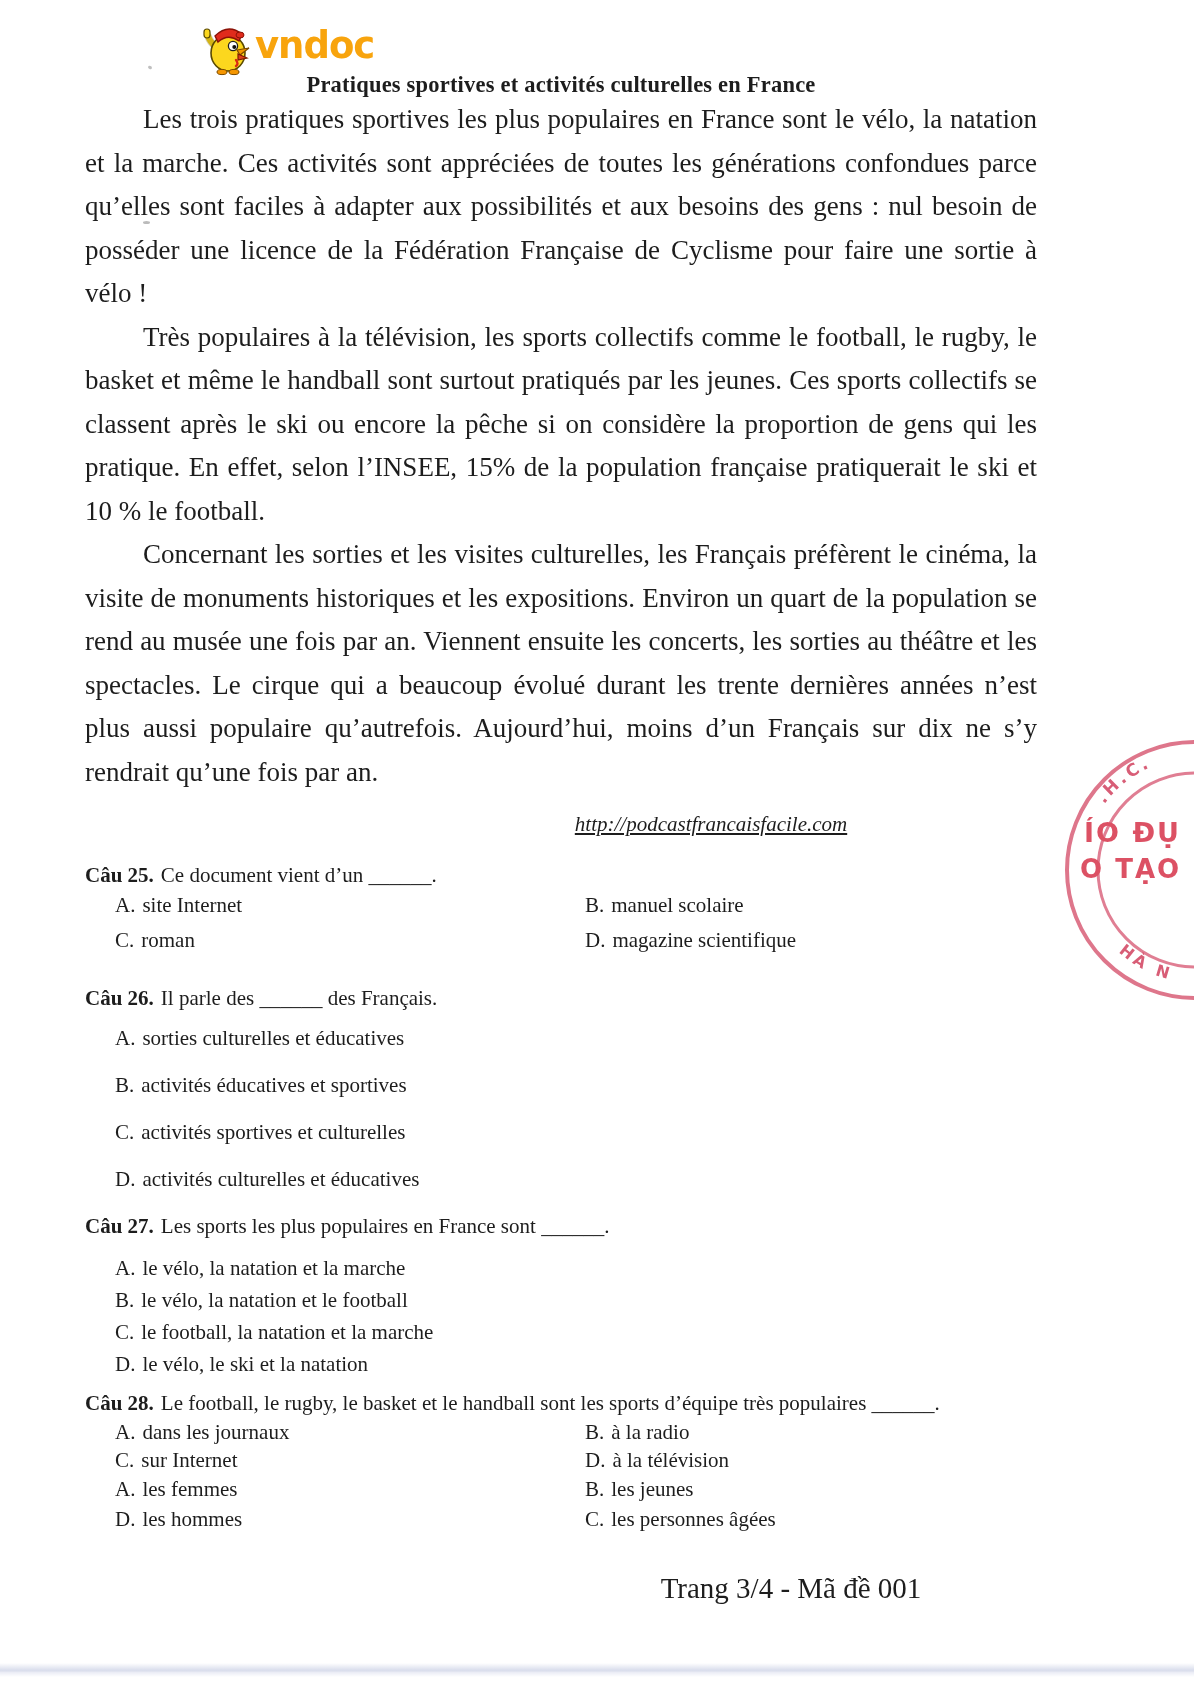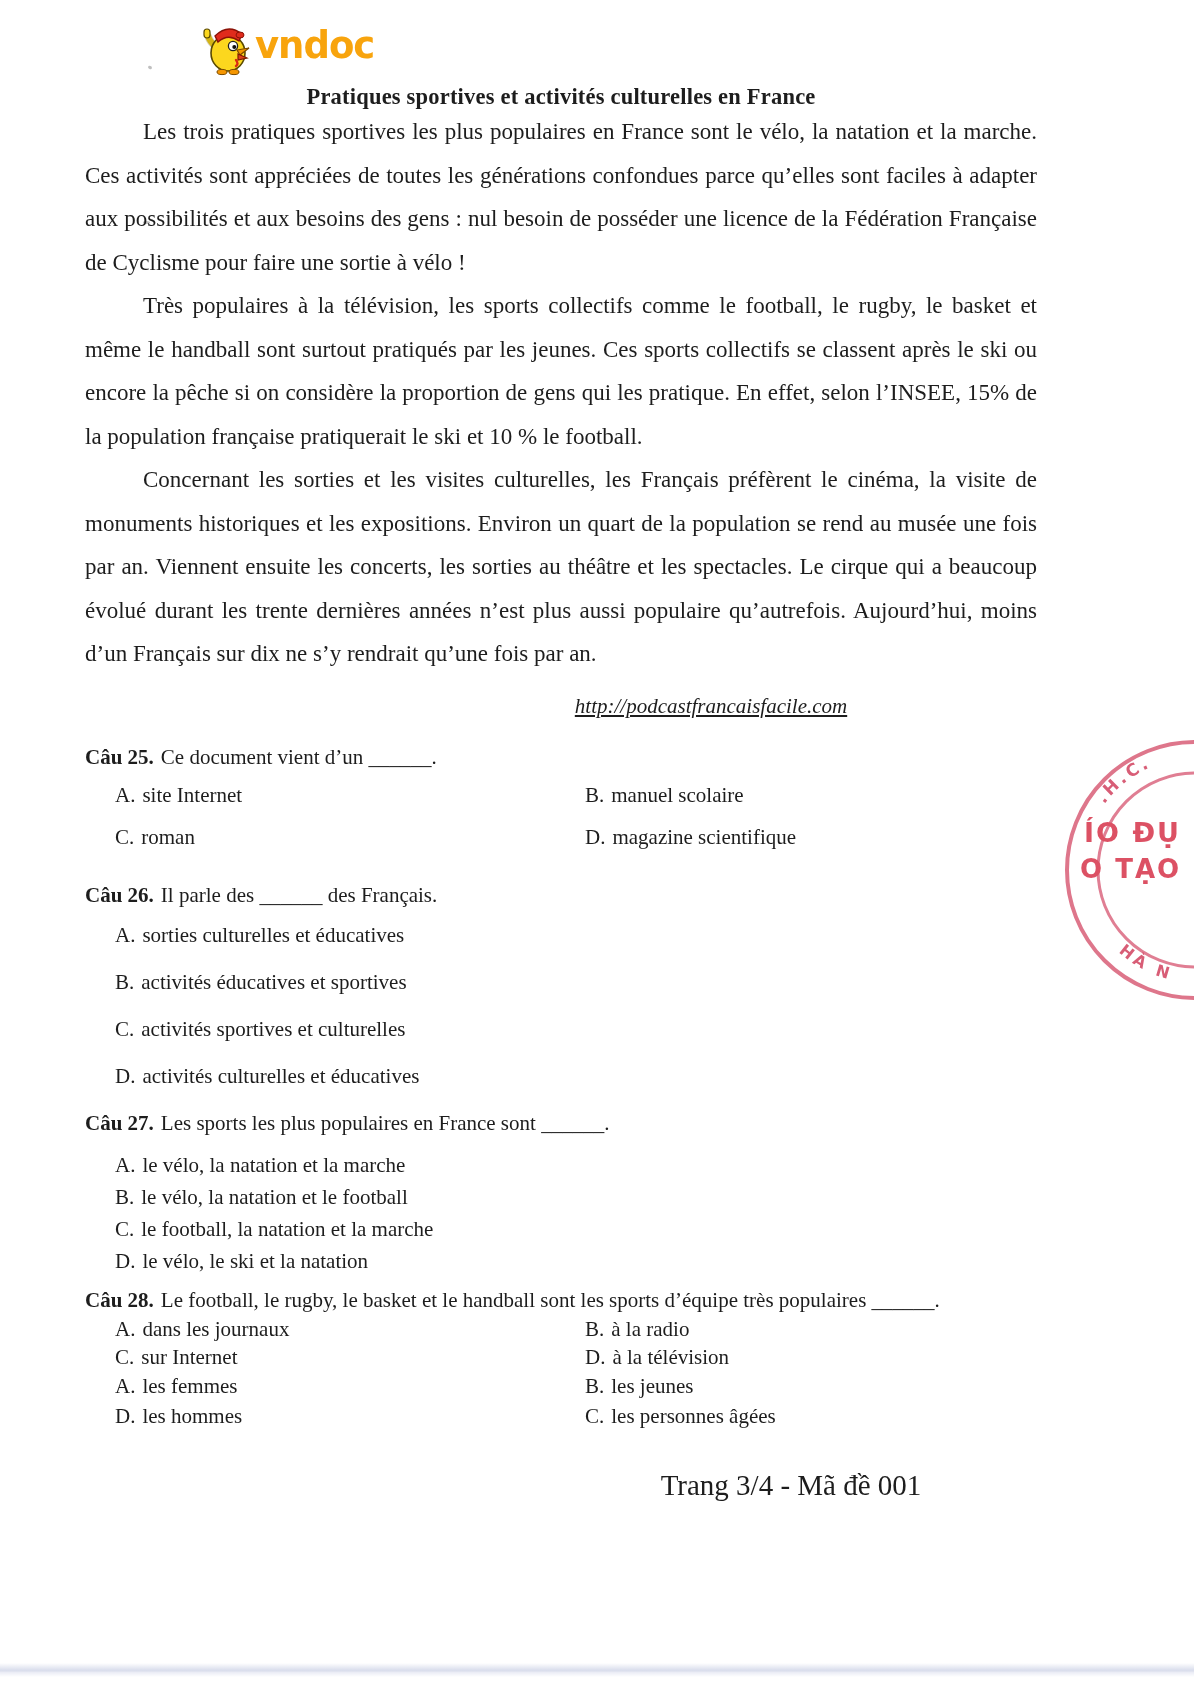--- a/index.html
+++ b/index.html
@@ -29,33 +29,33 @@
     line-height: 1;
     color: #f8a40d;
     letter-spacing: -1px;
     padding-bottom: 6px;
   }
 
   
   .main {
     position: absolute;
     left: 85px;
-    top: 12px;
+    top: 0;
     width: 952px;
   }
   .title {
     margin: 72px 0 0 0;
     text-align: center;
     font-size: 22.5px;
     font-weight: bold;
     letter-spacing: 0.2px;
   }
   p.bodypara {
     margin: 0;
-    font-size: 23px;
+    font-size: 27px;
     line-height: 43.5px;
     text-align: justify;
     text-indent: 58px;
   }
   .p1 { margin-top: 14px; }
   .p2 { margin-top: 2px; }
   .p3 { margin-top: 6px; }
 
   .source {
     margin-top: 16px;
@@ -73,21 +73,21 @@
   .q25 { margin-top: 22px; }
   .q26 { margin-top: 28px; }
   .q27 { margin-top: 12px; }
   .q28 { margin-top: 8px; }
   .q29 { margin-top: 10px; }
 
   .opts { padding-left: 30px; font-size: 21px; }
   .okey { margin-right: 7px; }
 
   .opts-2col { display: grid; grid-template-columns: 470px auto; }
-  .q25opts { margin-top: 8px; row-gap: 12px; line-height: 30px; }
+  .q25opts { row-gap: 5px; line-height: 30px; }
   .q28opts { margin-top: 0; line-height: 28px; }
   .q29opts { margin-top: 0; line-height: 30px; }
 
   .opts-stack .opt { display: block; }
   .q26opts { margin-top: 10px; }
   .q26opts .opt { line-height: 30px; margin-bottom: 17px; }
   .q27opts { margin-top: 11px; }
   .q27opts .opt { line-height: 32px; margin-bottom: 0; }
 
   .footer {

